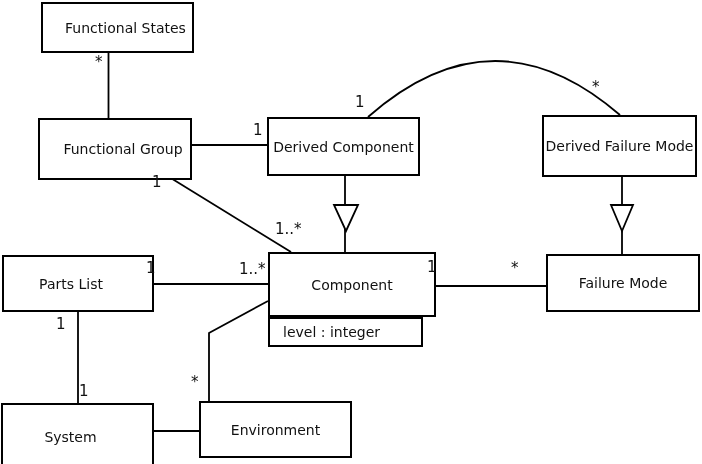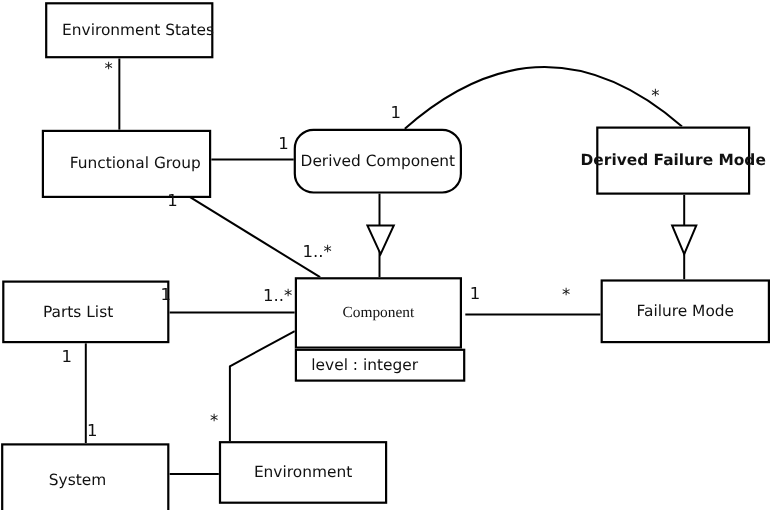--- a/index.html
+++ b/index.html
@@ -40,24 +40,24 @@
     position: absolute;
     font-size: 15px;
     color: #111111;
     z-index: 3;
     line-height: 1;
     white-space: nowrap;
   }
   
   .n-operational-states  { left:41px;  top:2px;   width:153px; height:51px; }
   .n-functional-group    { left:38px;  top:118px; width:154px; height:62px; }
-  .n-derived-component   { left:267px; top:117px; width:153px; height:59px;border-radius:18px; }
-  .n-derived-failure-mode{ left:542px; top:115px; width:140px; height:62px;font-weight:bold; }
+  .n-derived-component   { left:267px; top:117px; width:153px; height:59px; }
+  .n-derived-failure-mode{ left:542px; top:115px; width:155px; height:62px; }
   .n-parts-list          { left:2px;   top:255px; width:152px; height:57px; }
-  .n-component           { left:268px; top:252px; width:152px; height:65px;font-family:Liberation Serif, serif; }
+  .n-component           { left:268px; top:252px; width:168px; height:65px; }
   .n-component-attr      { left:268px; top:317px; width:155px; height:30px; }
   .n-failure-mode        { left:546px; top:254px; width:154px; height:58px; }
   .n-system              { left:1px;   top:403px; width:153px; height:68px; }
   .n-environment         { left:199px; top:401px; width:153px; height:57px;align-items:center; }
   
   .m0  { left:95px;  top:55px;  }
   .m1  { left:253px; top:123px; }
   .m2  { left:355px; top:95px;  }
   .m3  { left:592px; top:80px;  }
   .m4  { left:152px; top:175px; }
@@ -87,21 +87,21 @@
       <polyline points="268,301 209,333 209,401"></polyline>
       <path d="M 368 117 Q 494 6 620 115"></path>
       <line x1="345" y1="176" x2="345" y2="252"></line>
       <line x1="622" y1="177" x2="622" y2="254"></line>
       <polygon points="334,205 358,205 346,231" fill="#ffffff"></polygon>
       <polygon points="611,205 633,205 622,231" fill="#ffffff"></polygon>
     </g>
   </svg>
 
   <div class="node n-operational-states shift-right">
-    <span>Environment States</span>
+    <span>Functional States</span>
   </div>
 
   <div class="node n-functional-group shift-right">
     <span>Functional Group</span>
   </div>
 
   <div class="node n-derived-component">
     <span>Derived Component</span>
   </div>
 

